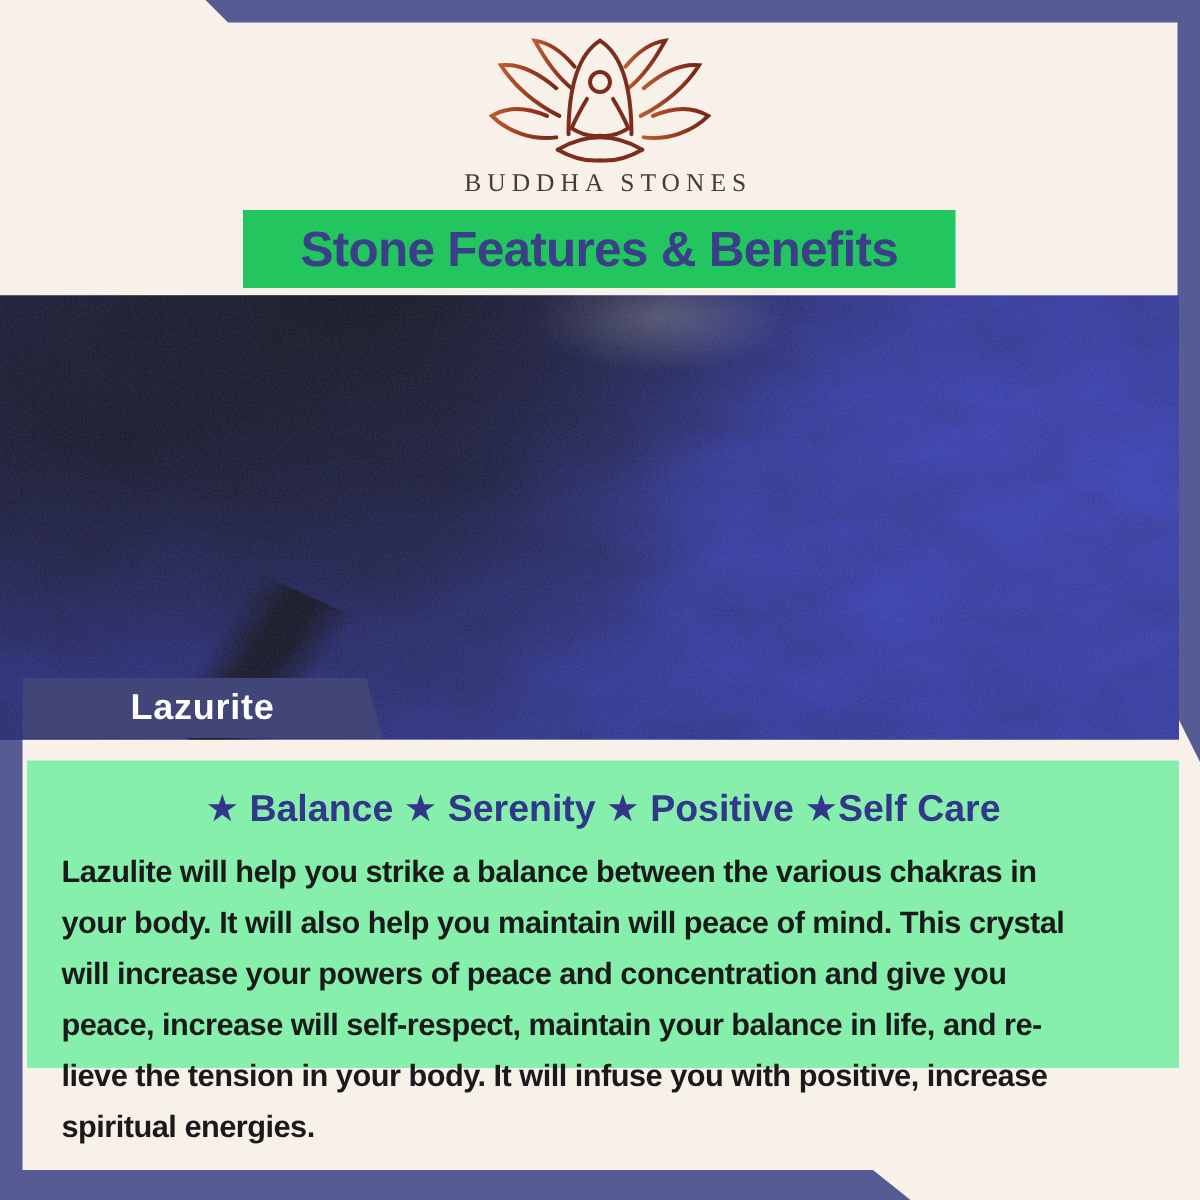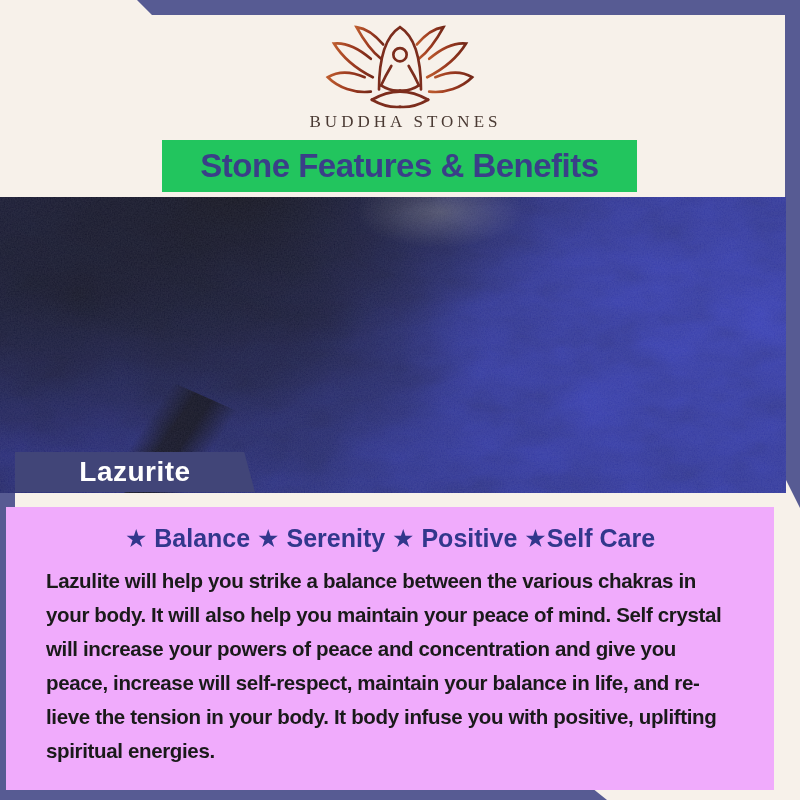--- a/index.html
+++ b/index.html
@@ -52,35 +52,35 @@
   }
 
   
   .stone-label{
     position:absolute; left:15px; top:452px; width:240px; height:40px;
     background:#414578;
     clip-path:polygon(0 0, 95.5% 0, 100% 100%, 0 100%);
     display:flex; align-items:center; justify-content:center;
   }
   .stone-label span{
-    color:#ffffff; font-size:28px; font-weight:700; letter-spacing:0.5px;
+    color:#ffffff; font-size:24px; font-weight:700; letter-spacing:0.5px;
   }
 
   
   .benefits-panel{
-    position:absolute; left:6px; top:507px; width:768px; height:283px;
-    background:#f0abfc;
+    position:absolute; left:18px; top:507px; width:768px; height:205px;
+    background:#86efac;
   }
   .benefits-headline{
     margin:0; padding-top:17px; text-align:center;
     font-size:25px; font-weight:700; color:#32378c;
     font-family:"Liberation Sans","DejaVu Sans",sans-serif;
   }
   .description{
-    margin:11px 13px 0 40px;
+    margin:11px 13px 0 23px;
     font-size:20.5px; font-weight:600; letter-spacing:-0.35px;
     line-height:34px; color:#1a1a1a;
   }
   .description span{display:block; white-space:nowrap;}
 </style>
 </head>
 <body>
 
 <div id="canvas">
 
@@ -156,21 +156,21 @@
   </div>
 
   <div class="stone-label">
     <span>Lazurite</span>
   </div>
 
   <div class="benefits-panel">
     <p class="benefits-headline">★ Balance  ★ Serenity  ★ Positive ★Self Care</p>
     <div class="description">
       <span>Lazulite will help you strike a balance between the various chakras in</span>
-      <span>your body. It will also help you maintain your peace of mind. Self crystal</span>
+      <span>your body. It will also help you maintain will peace of mind. This crystal</span>
       <span>will increase your powers of peace and concentration and give you</span>
       <span>peace, increase will self-respect, maintain your balance in life, and re-</span>
-      <span>lieve the tension in your body. It body infuse you with positive, uplifting</span>
+      <span>lieve the tension in your body. It will infuse you with positive, increase</span>
       <span>spiritual energies.</span>
     </div>
   </div>
 
 </div>
 
 </body></html>

